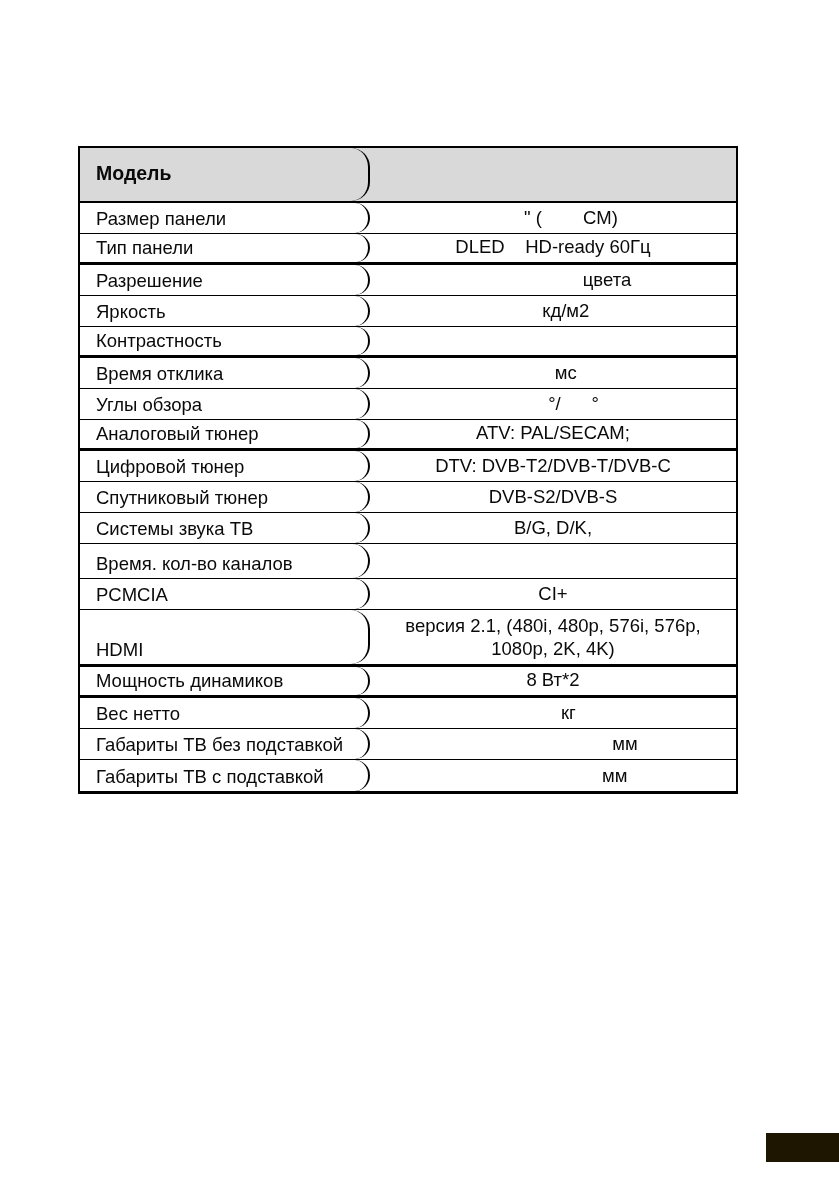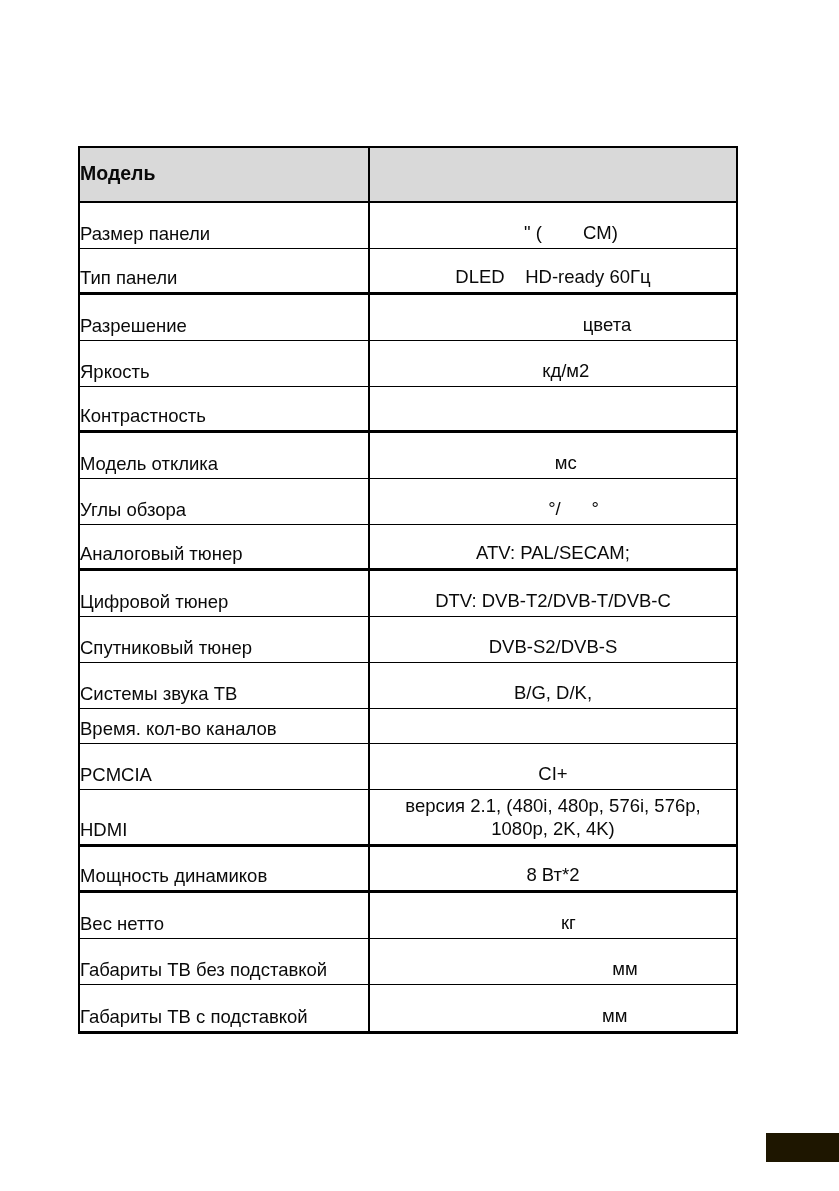--- a/index.html
+++ b/index.html
@@ -19,40 +19,41 @@
     width: 660px;
     box-sizing: border-box;
     border: 2px solid var(--border-color, #000);
     border-bottom-width: 3.5px;
     background: #fff;
   }
   .spec-row {
     display: grid;
     grid-template-columns: 290px 1fr;
     box-sizing: border-box;
-    height: 46px;
+    height: 31px;
     border-bottom: 1.6px solid var(--border-color, #000);
   }
   .spec-row.header {
     height: 55px;
     background: var(--header-bg, #d9d9d9);
     border-bottom: 2px solid var(--border-color, #000);
   }
   .spec-row.thick { border-bottom-width: 3.5px; }
   .spec-row.r-med  { height: 35px; }
   .spec-row.r-tall { height: 57px; }
   .spec-table > .spec-row:last-child { border-bottom: none; }
   .cell { overflow: hidden; box-sizing: border-box; }
   .cell.label {
     display: flex;
     align-items: flex-end;
-    padding: 0 4px 4px 0;
+    padding: 0 4px 4px 16px;
     font-size: 18.5px;
     line-height: 1.15;
     border-right: 2.5px solid var(--border-color, #000);
+    border-radius: 19px;
   }
   .spec-row.header .cell.label {
     align-items: center;
     padding-bottom: 2px;
     font-weight: bold;
     font-size: 19.5px;
   }
   .cell.value {
     display: flex;
     align-items: flex-end;
@@ -97,21 +98,21 @@
       </div>
       <div class="spec-row">
         <div class="cell label">Яркость</div>
         <div class="cell value">     кд/м2</div>
       </div>
       <div class="spec-row thick">
         <div class="cell label">Контрастность</div>
         <div class="cell value"></div>
       </div>
       <div class="spec-row">
-        <div class="cell label">Модель отклика</div>
+        <div class="cell label">Время отклика</div>
         <div class="cell value">     мс</div>
       </div>
       <div class="spec-row">
         <div class="cell label">Углы обзора</div>
         <div class="cell value">        °/      °</div>
       </div>
       <div class="spec-row thick">
         <div class="cell label">Аналоговый тюнер</div>
         <div class="cell value">ATV: PAL/SECAM;</div>
       </div>

